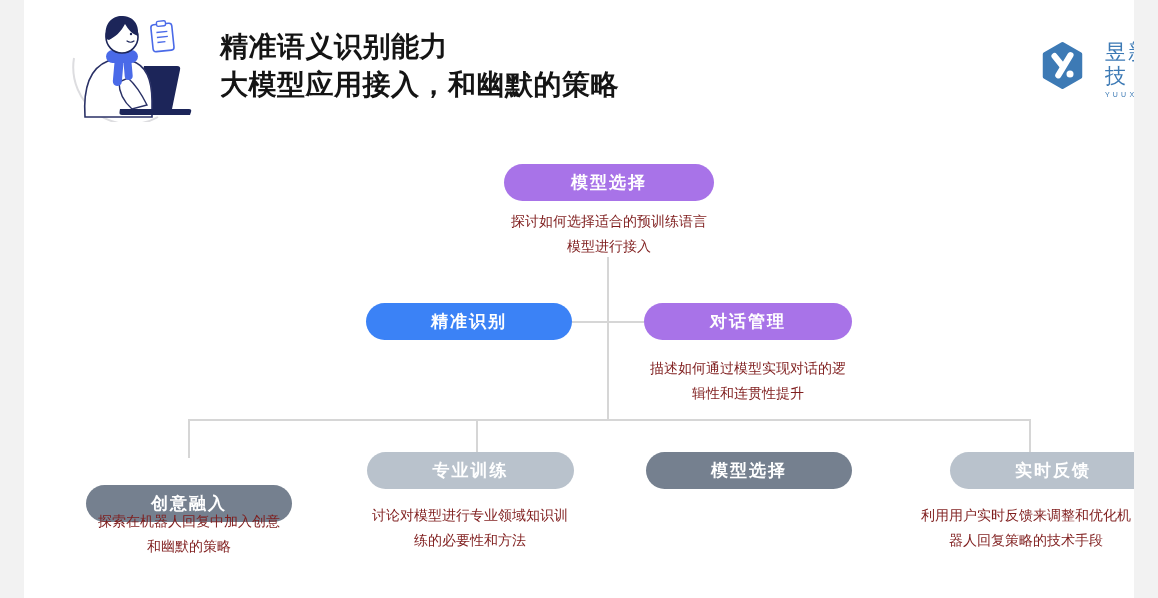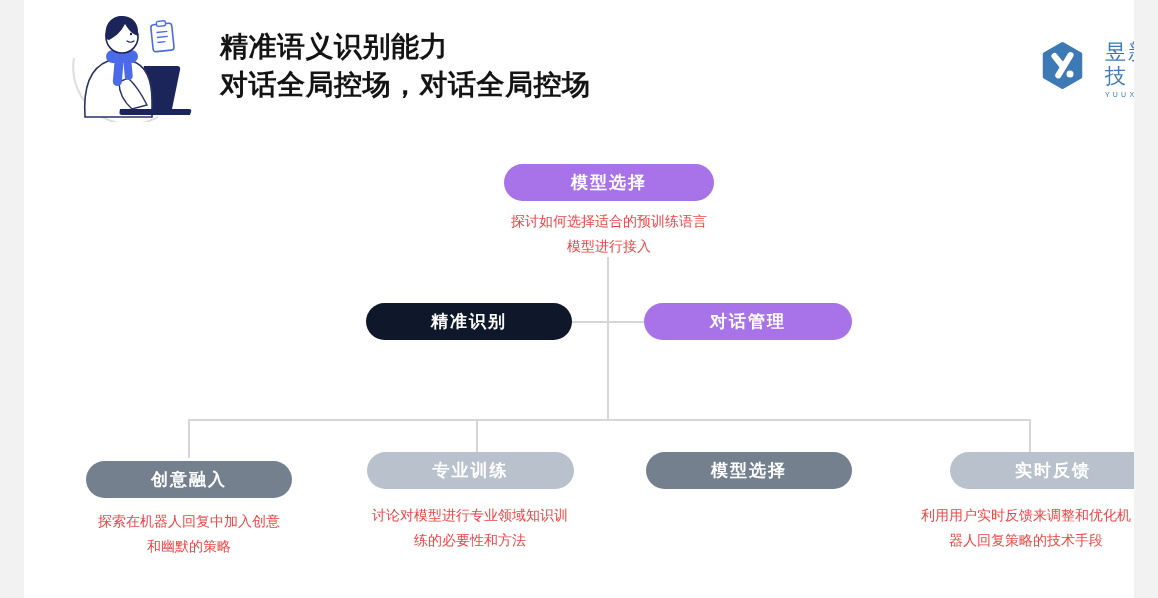--- a/index.html
+++ b/index.html
@@ -21,33 +21,33 @@
   .logo-domain { font-size:7px; color:#3d7ab5; letter-spacing:3.2px; margin-top:3px; }
 
   
   .pill {
     position:absolute; height:37px; border-radius:19px; color:#ffffff;
     display:flex; align-items:center; justify-content:center;
     font-size:17px; font-weight:bold; letter-spacing:2px;text-align:center;
   }
   .desc {
     position:absolute; width:320px; text-align:center;
-    font-size:14px; line-height:25px; color:#ef4444; white-space:pre-line;
+    font-size:14px; line-height:25px; color:#7f1d1d; white-space:pre-line;
   }
   .line { position:absolute; background:#d6d6d6; }
 
   #root-pill      { left:480px; top:164px; width:210px; }
   #root-desc      { left:425px; top:209px; }
 
   #branch-pill-0  { left:342px; top:303px; width:206px; }
   #branch-pill-1  { left:620px; top:303px; width:208px; }
   #branch-desc-0  { left:285px; top:356px; }
   #branch-desc-1  { left:564px; top:356px; }
 
-  #leaf-pill-0    { left:62px;  top:461px; width:206px; }
+  #leaf-pill-0    { left:62px;  top:485px; width:206px; }
   #leaf-pill-1    { left:343px; top:452px; width:207px; }
   #leaf-pill-2    { left:622px; top:452px; width:206px; }
   #leaf-pill-3    { left:926px; top:452px; width:206px; }
   #leaf-desc-0    { left:5px;   top:509px; }
   #leaf-desc-1    { left:286px; top:503px; }
   #leaf-desc-2    { left:565px; top:503px; }
   #leaf-desc-3    { left:842px; top:503px; }
 
   #line-v-center  { left:583px;  top:257px; width:1.5px; height:163px; }
   #line-h-mid     { left:548px;  top:321px; width:72px;  height:1.5px; }
@@ -91,21 +91,21 @@
 
       <circle cx="61" cy="26" r="1.2" fill="#1c2559"></circle>
       <path d="M 57 33 q 3.5 2.5 7 0" fill="none" stroke="#1c2559" stroke-width="1.2" stroke-linecap="round"></path>
 
       <path d="M 50 101 L 119 101 Q 122 101 121 104 L 120 107 L 52 107 Q 49 107 49.5 104 Z" fill="#1c2559"></path>
     </svg>
   </div>
 
   <div class="title-block">
     <div class="title-line">精准语义识别能力</div>
-    <div class="title-line">对话全局控场，对话全局控场</div>
+    <div class="title-line">大模型应用接入，和幽默的策略</div>
   </div>
 
   <div class="logo">
     <svg class="logo-mark" viewBox="0 0 100 100">
       <path d="M 50 4 L 88 26 L 88 74 L 50 96 L 12 74 L 12 26 Z" fill="#3d7ab5" stroke="#3d7ab5" stroke-width="8" stroke-linejoin="round"></path>
       <line x1="33" y1="30" x2="50" y2="51" stroke="#ffffff" stroke-width="13" stroke-linecap="round"></line>
       <line x1="67" y1="28" x2="41" y2="71" stroke="#ffffff" stroke-width="13" stroke-linecap="round"></line>
       <circle cx="66" cy="68" r="7.5" fill="#ffffff"></circle>
     </svg>
     <div class="logo-text">
@@ -118,23 +118,25 @@
   <div class="line" id="line-h-mid"></div>
   <div class="line" id="line-h-main"></div>
   <div class="line" id="line-drop-0"></div>
   <div class="line" id="line-drop-1"></div>
   <div class="line" id="line-drop-3"></div>
 
   <div class="pill" id="root-pill" style="background: rgb(168, 115, 232);">模型选择</div>
   <div class="desc" id="root-desc">探讨如何选择适合的预训练语言
 模型进行接入</div>
 
-  <div class="pill" id="branch-pill-0" style="background: #0f172a;">精准识别</div>
+  <div class="pill" id="branch-pill-0" style="background: #3b82f6;">精准识别</div>
 
   <div class="pill" id="branch-pill-1" style="background: rgb(168, 115, 232);">对话管理</div>
+  <div class="desc" id="branch-desc-1">描述如何通过模型实现对话的逻
+辑性和连贯性提升</div>
 
   <div class="pill" id="leaf-pill-0" style="background: rgb(117, 128, 143);">创意融入</div>
   <div class="desc" id="leaf-desc-0">探索在机器人回复中加入创意
 和幽默的策略</div>
 
   <div class="pill" id="leaf-pill-1" style="background: rgb(185, 194, 204);">专业训练</div>
   <div class="desc" id="leaf-desc-1">讨论对模型进行专业领域知识训
 练的必要性和方法</div>
 
   <div class="pill" id="leaf-pill-2" style="background: rgb(117, 128, 143);">模型选择</div>

